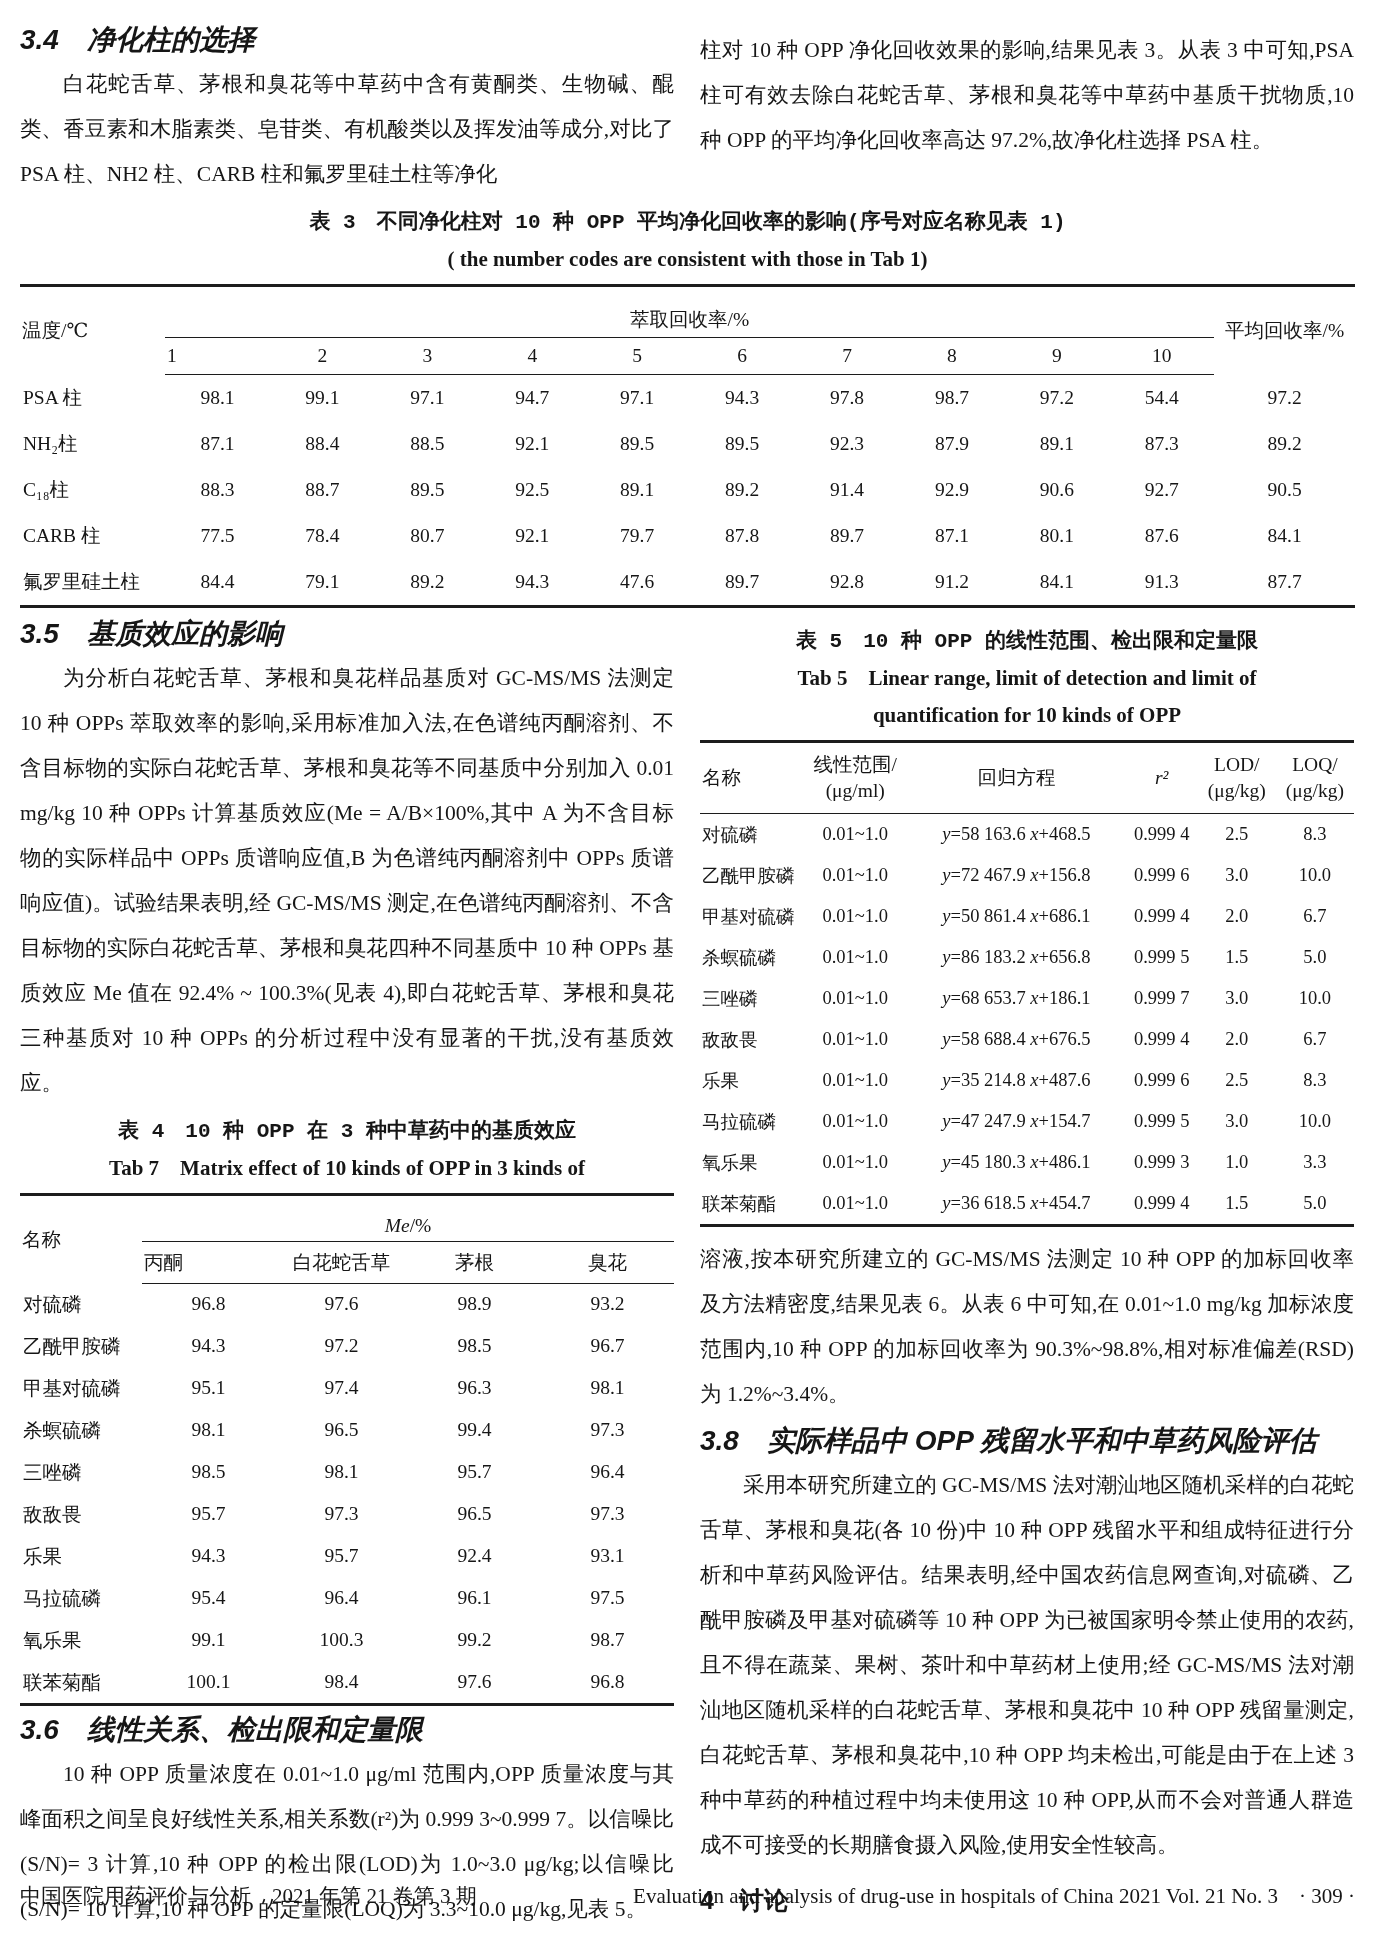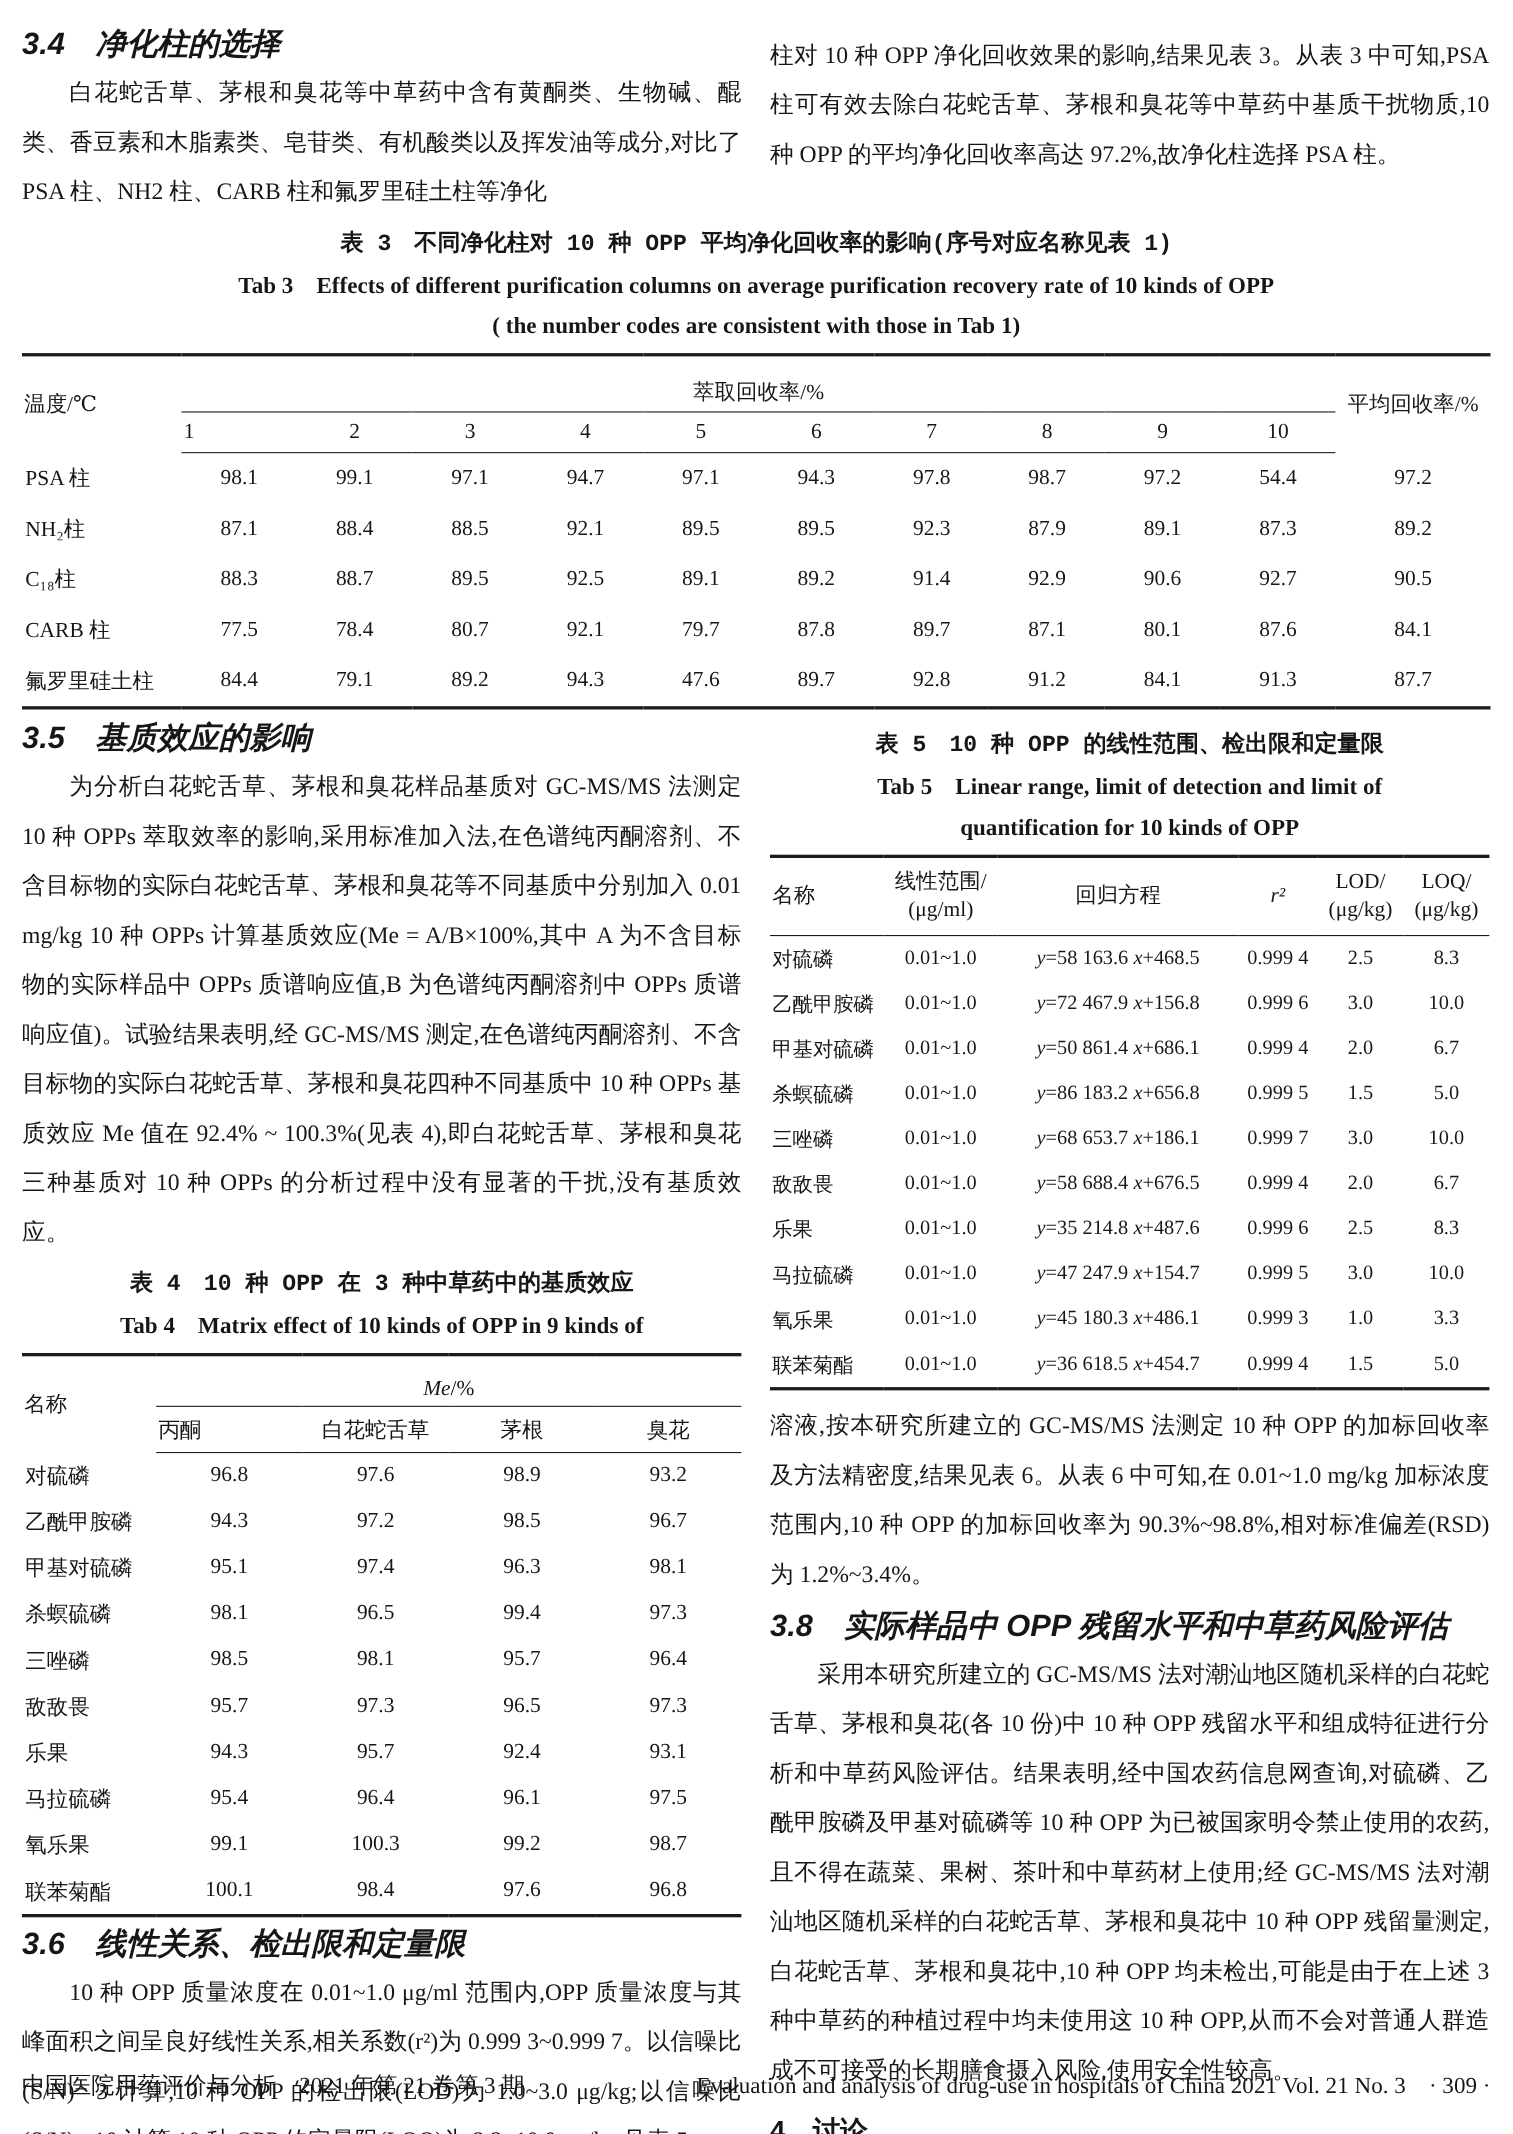--- a/index.html
+++ b/index.html
@@ -62,21 +62,20 @@
       <div class="h2">3.4　净化柱的选择</div>
       <p class="body indent">白花蛇舌草、茅根和臭花等中草药中含有黄酮类、生物碱、醌类、香豆素和木脂素类、皂苷类、有机酸类以及挥发油等成分,对比了 PSA 柱、NH2 柱、CARB 柱和氟罗里硅土柱等净化</p>
     </div>
     <div class="col">
       <p class="body" style="margin-top:12px">柱对 10 种 OPP 净化回收效果的影响,结果见表 3。从表 3 中可知,PSA 柱可有效去除白花蛇舌草、茅根和臭花等中草药中基质干扰物质,10 种 OPP 的平均净化回收率高达 97.2%,故净化柱选择 PSA 柱。</p>
     </div>
   </div>
 
   <div class="cap">
     <div class="cn">表 3　不同净化柱对 10 种 OPP 平均净化回收率的影响(序号对应名称见表 1)</div>
-    <div class="en">Tab 3　Effects of different purification columns on average purification recovery rate of 10 kinds of OPP</div>
     <div class="en">( the number codes are consistent with those in Tab 1)</div>
   </div>
 
   <table class="rule t3">
     <colgroup>
       <col class="c0">
         <col class="cnum">
         <col class="cnum">
         <col class="cnum">
         <col class="cnum">
@@ -182,21 +181,21 @@
   </table>
 
   <div class="cols mid">
 
     <div class="col">
       <div class="h2">3.5　基质效应的影响</div>
       <p class="body indent">为分析白花蛇舌草、茅根和臭花样品基质对 GC-MS/MS 法测定 10 种 OPPs 萃取效率的影响,采用标准加入法,在色谱纯丙酮溶剂、不含目标物的实际白花蛇舌草、茅根和臭花等不同基质中分别加入 0.01 mg/kg 10 种 OPPs 计算基质效应(Me = A/B×100%,其中 A 为不含目标物的实际样品中 OPPs 质谱响应值,B 为色谱纯丙酮溶剂中 OPPs 质谱响应值)。试验结果表明,经 GC-MS/MS 测定,在色谱纯丙酮溶剂、不含目标物的实际白花蛇舌草、茅根和臭花四种不同基质中 10 种 OPPs 基质效应 Me 值在 92.4% ~ 100.3%(见表 4),即白花蛇舌草、茅根和臭花三种基质对 10 种 OPPs 的分析过程中没有显著的干扰,没有基质效应。</p>
 
       <div class="cap">
         <div class="cn">表 4　10 种 OPP 在 3 种中草药中的基质效应</div>
-        <div class="en">Tab 4　Matrix effect of 10 kinds of OPP in 9 kinds of</div>
+        <div class="en">Tab 7　Matrix effect of 10 kinds of OPP in 3 kinds of</div>
       </div>
 
       <table class="rule t4">
         <colgroup>
             <col class="c0">
             <col class="cv">
             <col class="cv">
             <col class="cv">
             <col class="cv">
           </colgroup>

